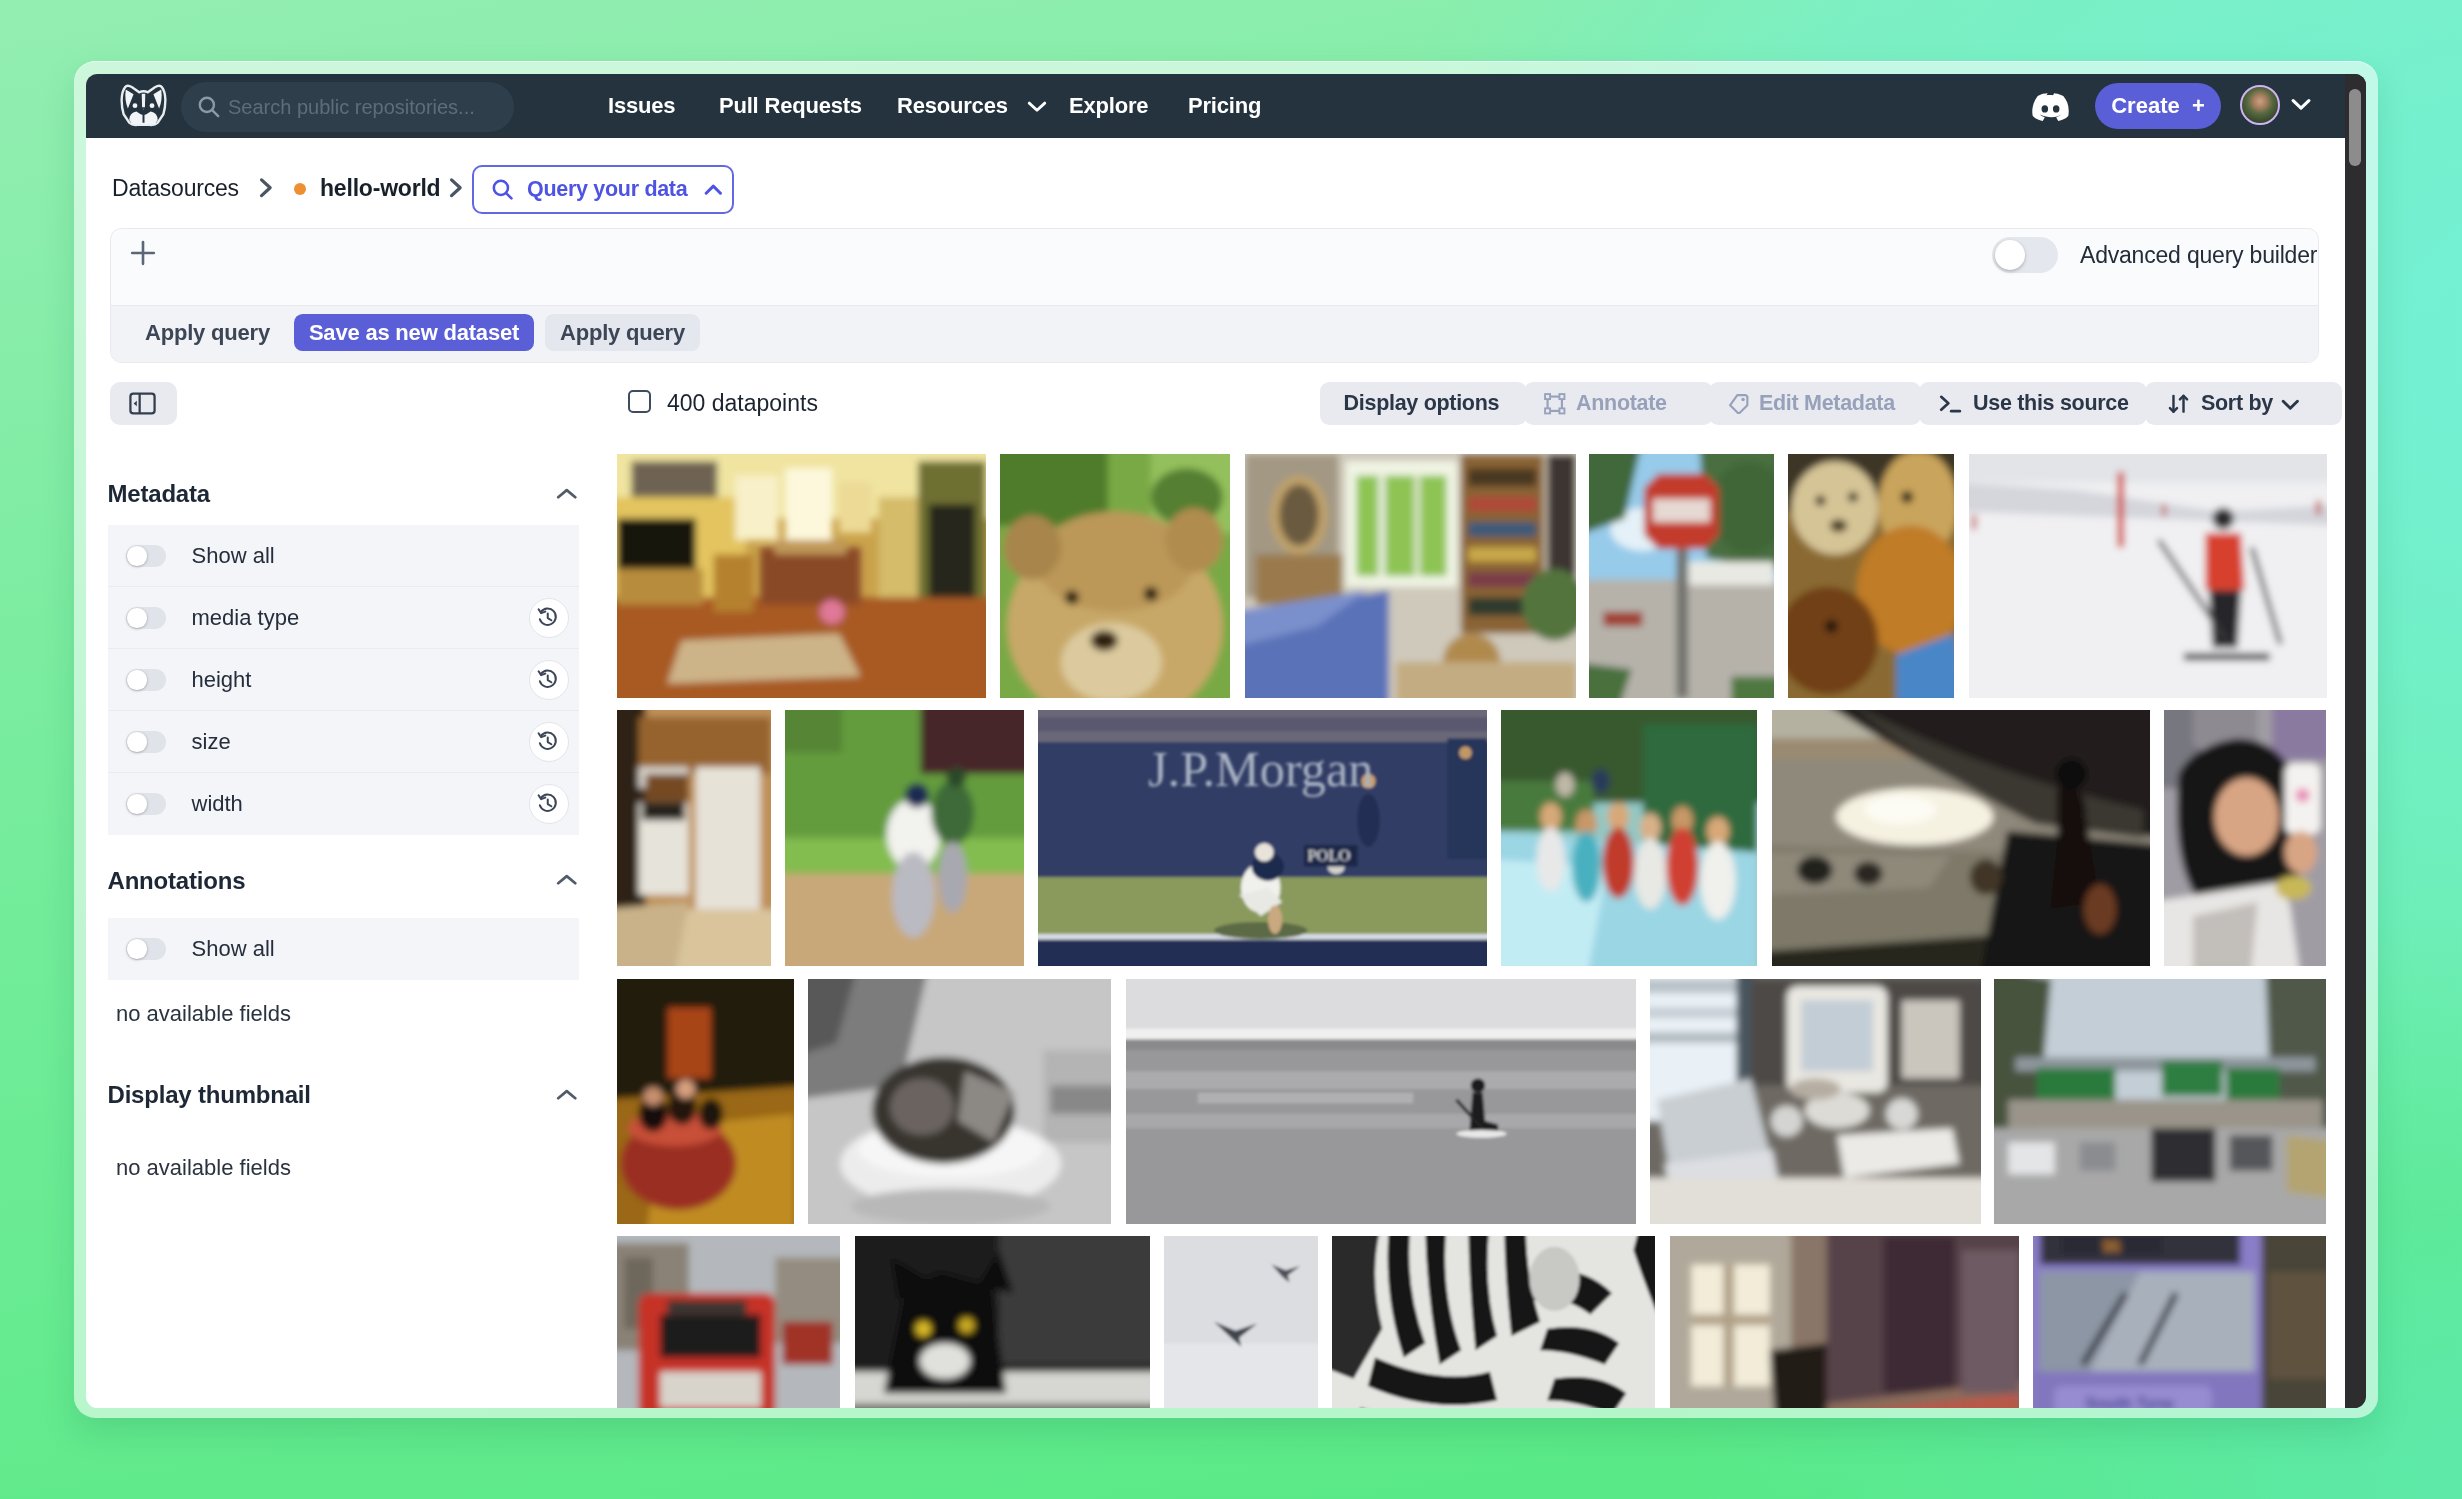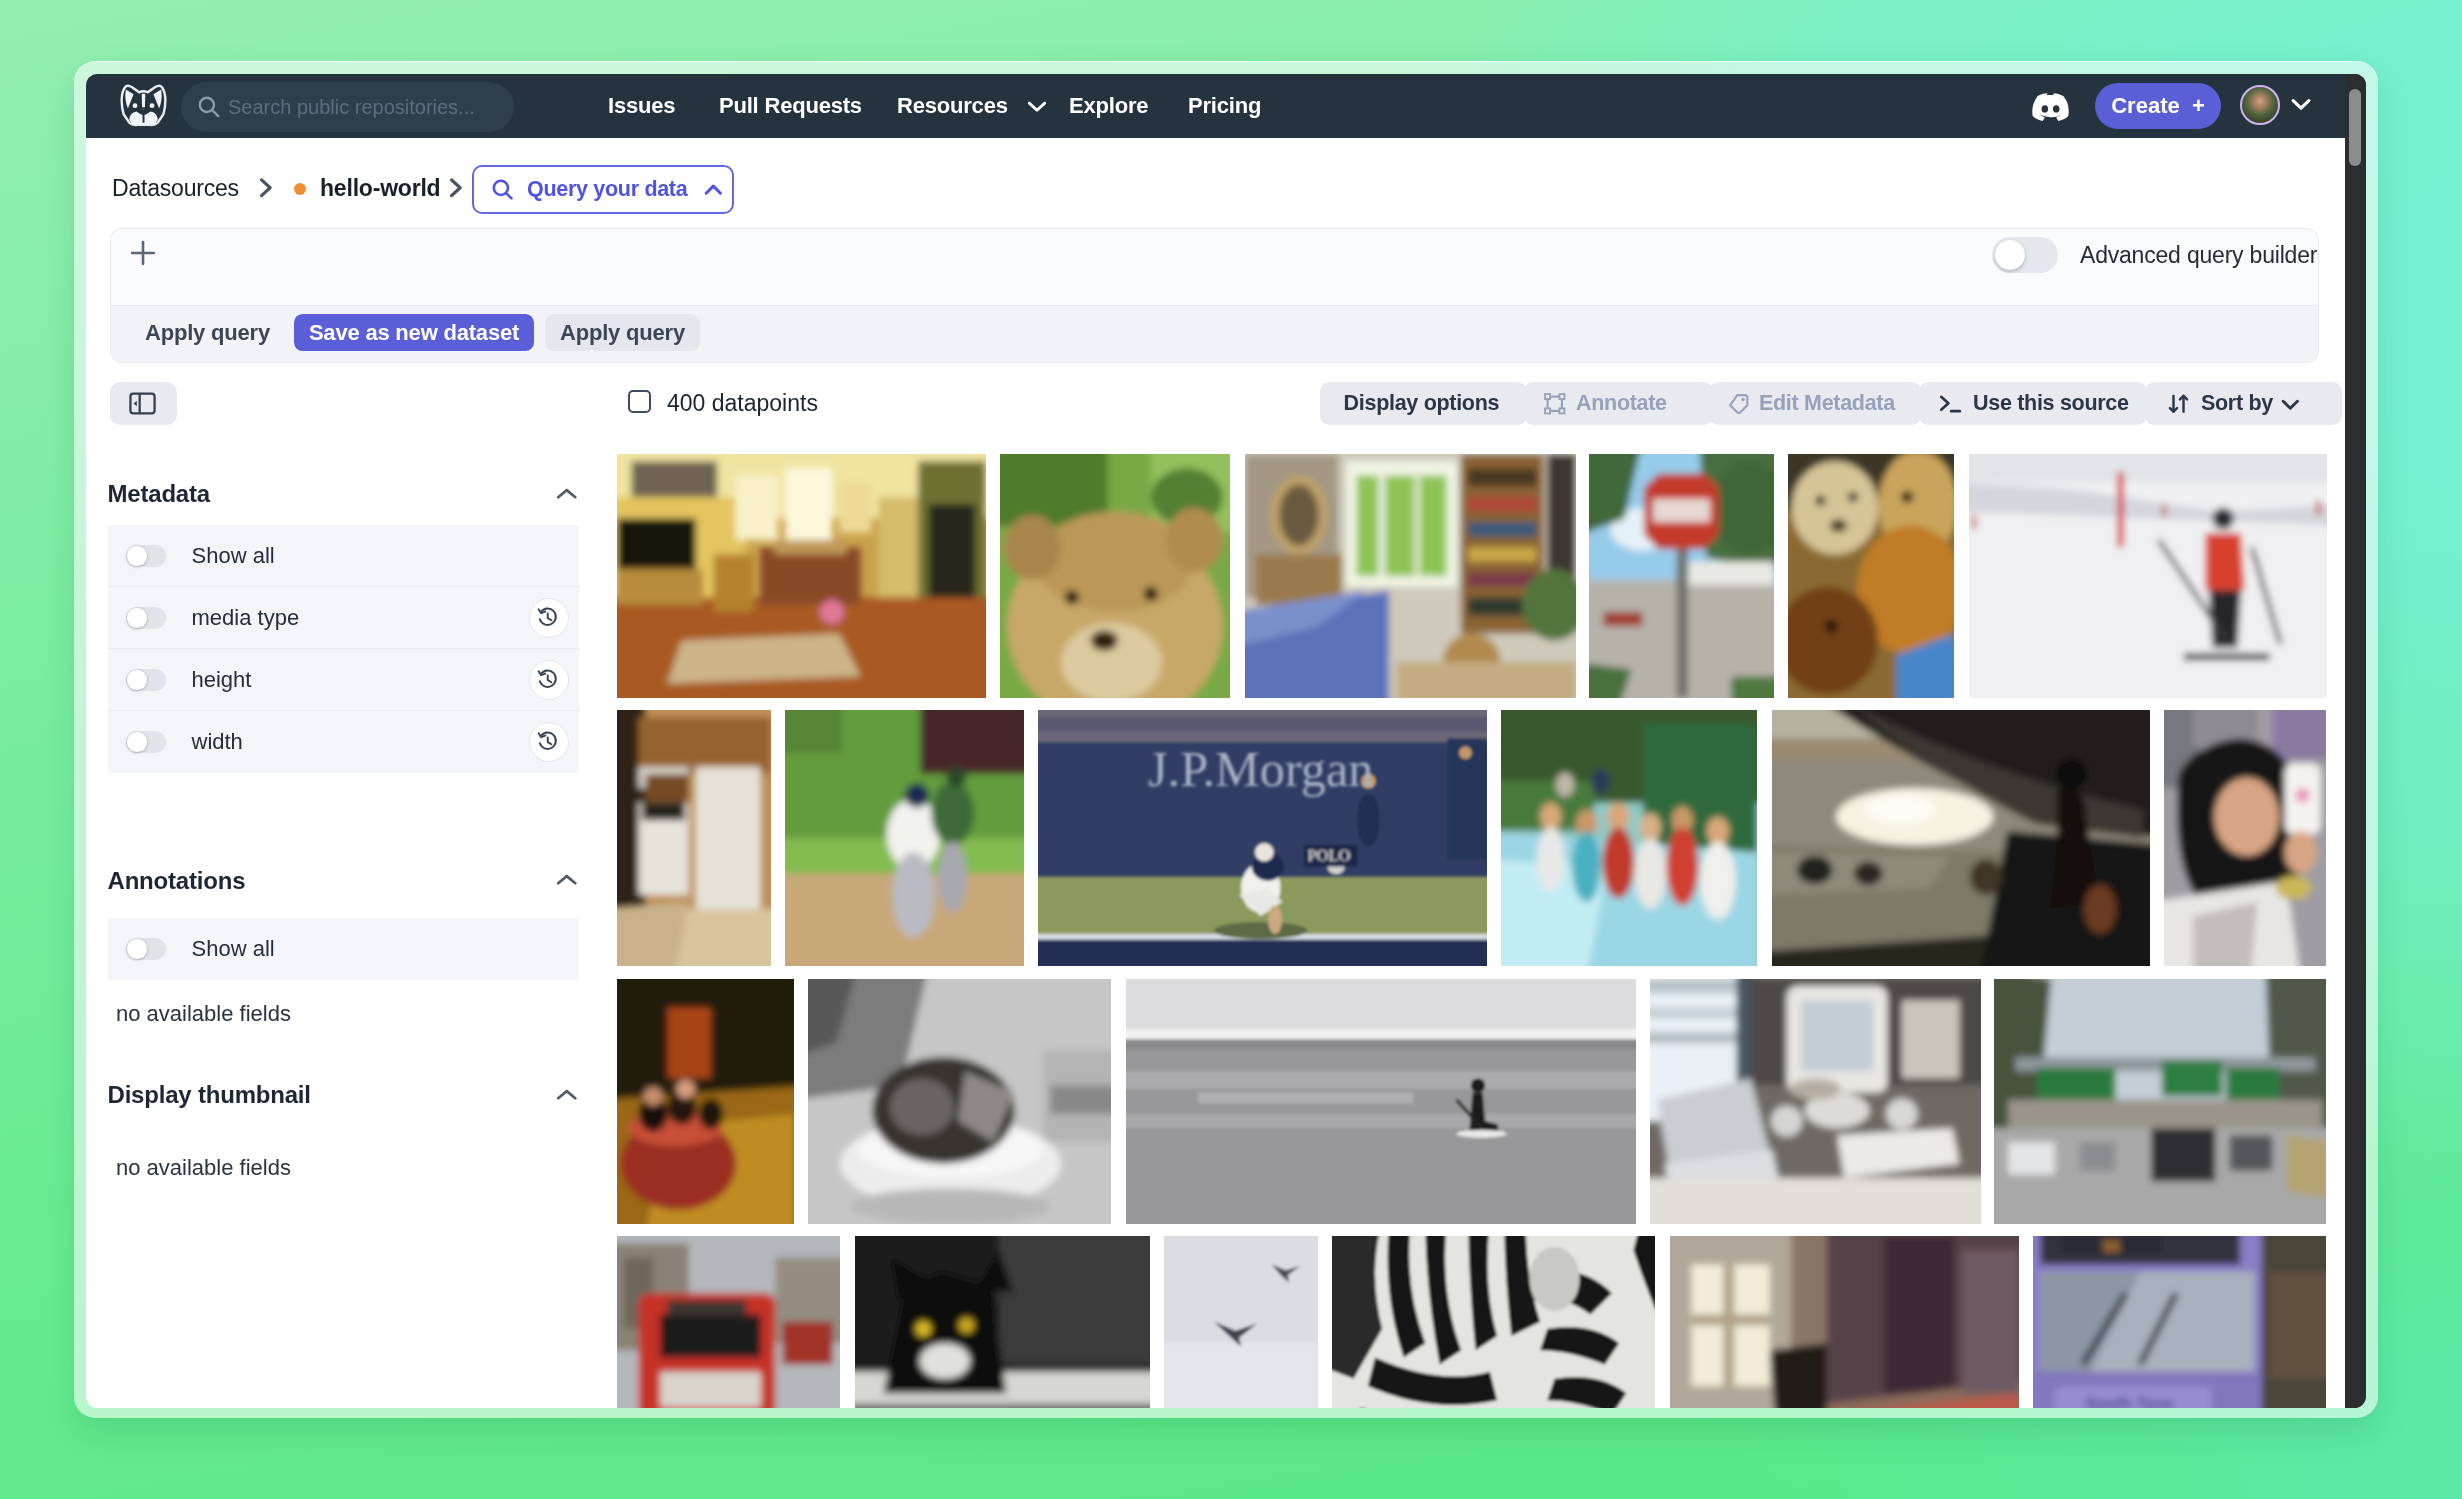--- a/index.html
+++ b/index.html
@@ -232,20 +232,33 @@
               <path d="M5.5 7 A11.4 11.4 0 1 1 4 17" fill="none" stroke="#3c4656" stroke-width="2.8" stroke-linecap="round"></path>
               <path d="M2.2 3.2 L5.8 8.6 L11.6 6.4" fill="none" stroke="#3c4656" stroke-width="2.8" stroke-linecap="round" stroke-linejoin="round"></path>
               <path d="M15 9 L15 15.5 L20 18.5" fill="none" stroke="#3c4656" stroke-width="2.8" stroke-linecap="round" stroke-linejoin="round"></path>
             </svg>
           </div>
         </div>
  <div class="srow">
           <div class="stgl">
             <div class="knob"></div>
           </div>
+          <div class="slab">size</div>
+          <div class="hbtn">
+            <svg style="position:absolute;left:7.9px;top:7.9px" width="21.5" height="21.5" viewBox="0 0 30 30">
+              <path d="M5.5 7 A11.4 11.4 0 1 1 4 17" fill="none" stroke="#3c4656" stroke-width="2.8" stroke-linecap="round"></path>
+              <path d="M2.2 3.2 L5.8 8.6 L11.6 6.4" fill="none" stroke="#3c4656" stroke-width="2.8" stroke-linecap="round" stroke-linejoin="round"></path>
+              <path d="M15 9 L15 15.5 L20 18.5" fill="none" stroke="#3c4656" stroke-width="2.8" stroke-linecap="round" stroke-linejoin="round"></path>
+            </svg>
+          </div>
+        </div>
+ <div class="srow">
+          <div class="stgl">
+            <div class="knob"></div>
+          </div>
           <div class="slab">width</div>
           <div class="hbtn">
             <svg style="position:absolute;left:7.9px;top:7.9px" width="21.5" height="21.5" viewBox="0 0 30 30">
               <path d="M5.5 7 A11.4 11.4 0 1 1 4 17" fill="none" stroke="#3c4656" stroke-width="2.8" stroke-linecap="round"></path>
               <path d="M2.2 3.2 L5.8 8.6 L11.6 6.4" fill="none" stroke="#3c4656" stroke-width="2.8" stroke-linecap="round" stroke-linejoin="round"></path>
               <path d="M15 9 L15 15.5 L20 18.5" fill="none" stroke="#3c4656" stroke-width="2.8" stroke-linecap="round" stroke-linejoin="round"></path>
             </svg>
           </div>
         </div>
 </div>

